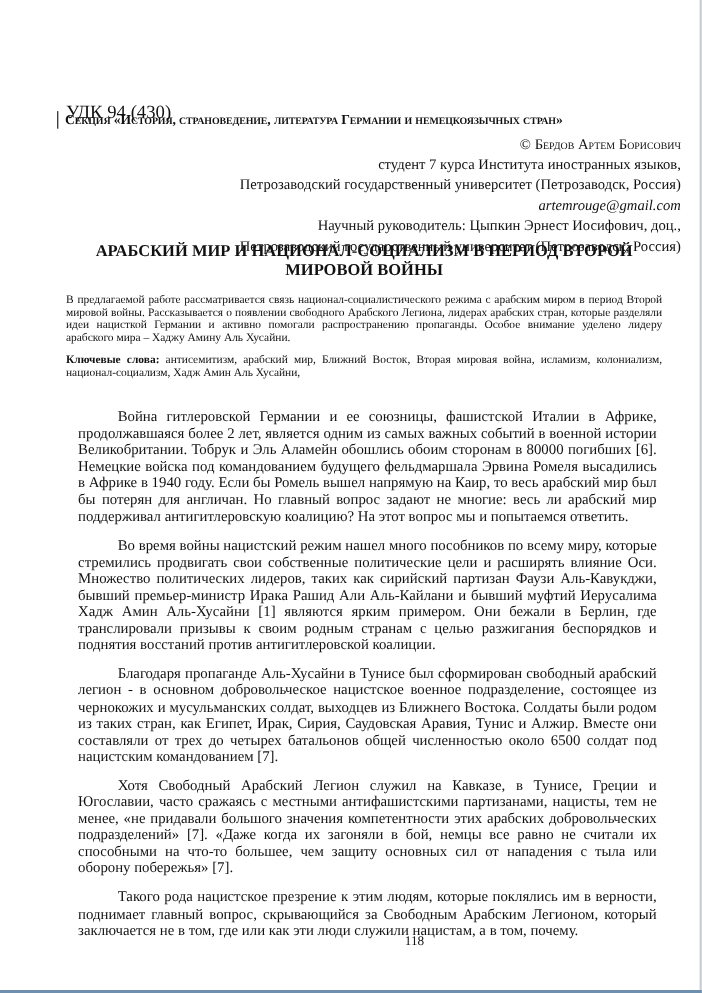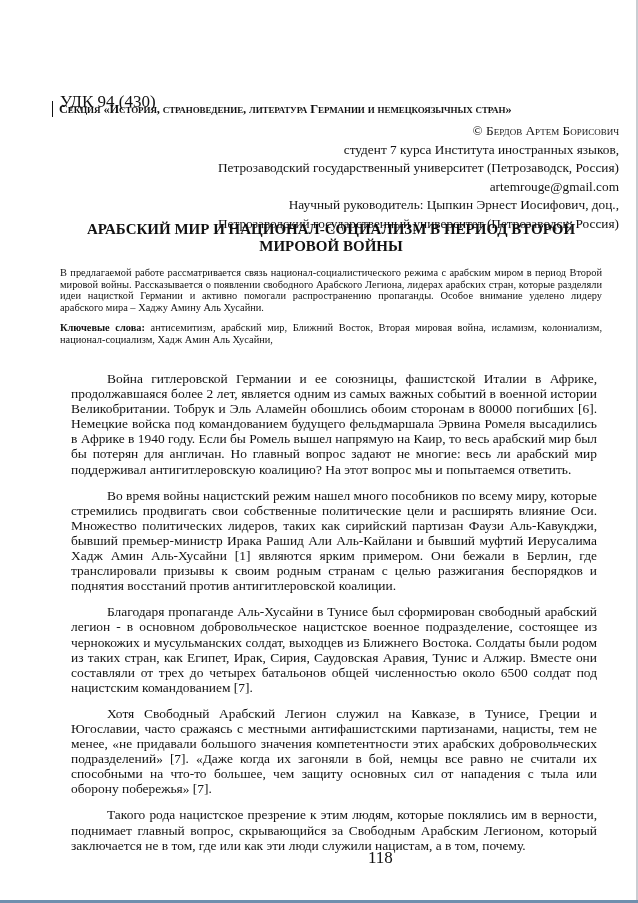--- a/index.html
+++ b/index.html
@@ -17,41 +17,41 @@
     position: absolute; left: -6px; top: 62px;
     border-left: 1.5px solid #111; padding-left: 6px;
     font-size: 12.4px; font-weight: bold; letter-spacing: -0.1px; line-height: 16px;
     white-space: nowrap;
     margin-top: 39px;
   }
   .section .sc { font-variant: small-caps; }
   .udk { position: absolute; left: 2px; top: 92px; font-size: 17px; }
   .author-block { position: absolute; right: -15px; top: 122px; text-align: right; font-size: 13.3px; line-height: 18.6px; }
   .author-name { font-weight: normal; font-variant: small-caps; }
-  .email { }
+  .email { font-style: italic; }
   .supervisor-label { }
   .title {
     position: absolute; left: 0; top: 221px; width: 546px;
     text-align: center; font-weight: bold; font-size: 15px; line-height: 17px;
   }
   .abstract {
     position: absolute; left: 2px; top: 267px; width: 542px;
     font-size: 10.4px; line-height: 11.6px; text-align: justify;
   }
   .keywords {
     position: absolute; left: 2px; top: 322px; width: 542px;
     font-size: 10.4px; line-height: 11.6px; text-align: justify;
   }
   .keywords b { font-weight: bold; }
   .body-text {
     position: absolute; left: 2px; top: 360px; width: 548px;
     font-size: 13.45px; line-height: 15.1px; text-align: justify;
   }
   .body-text p { margin: 11px; text-indent: 36px; }
-  .page-num { position: absolute; left: 310px; top: 848px; font-size: 17px; }
+  .page-num { position: absolute; left: 310px; top: 848px; font-size: 12px; }
 </style>
 </head>
 <body>
 
 <div class="frame-right"></div>
 <div class="frame-bottom"></div>
 
 <div class="page">
   <div class="section">
     <span class="sc">Секция</span>

